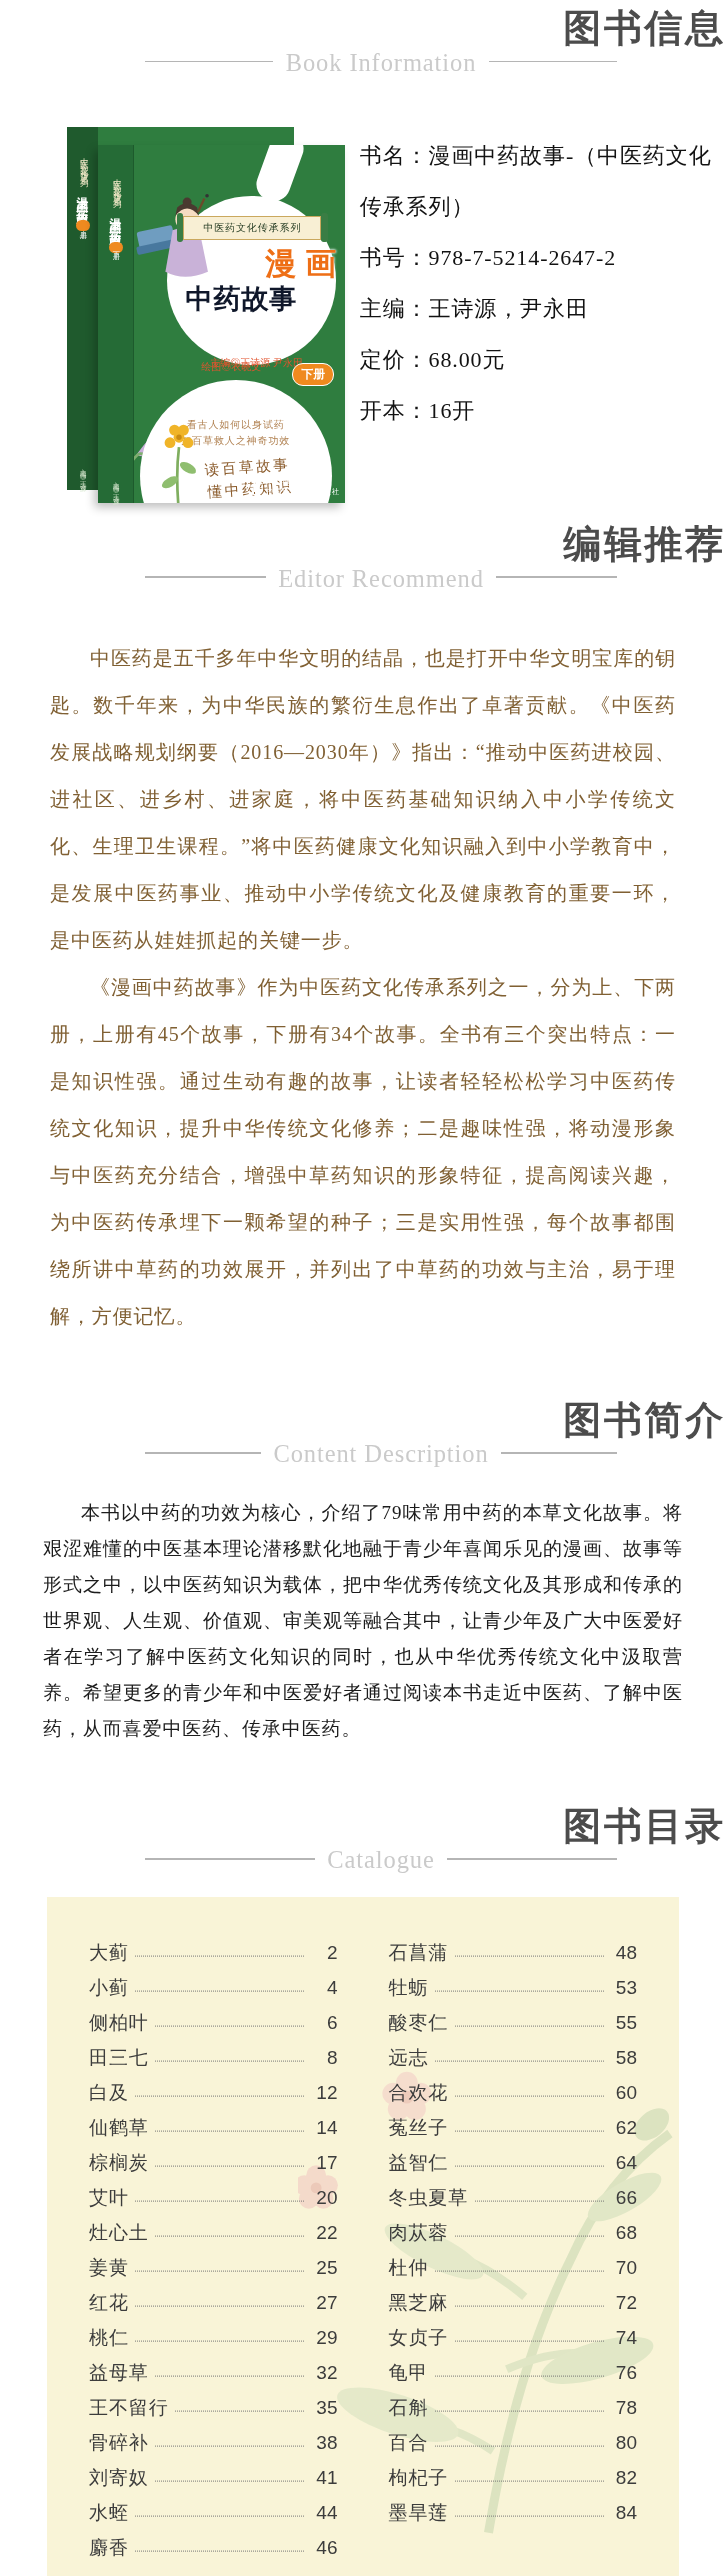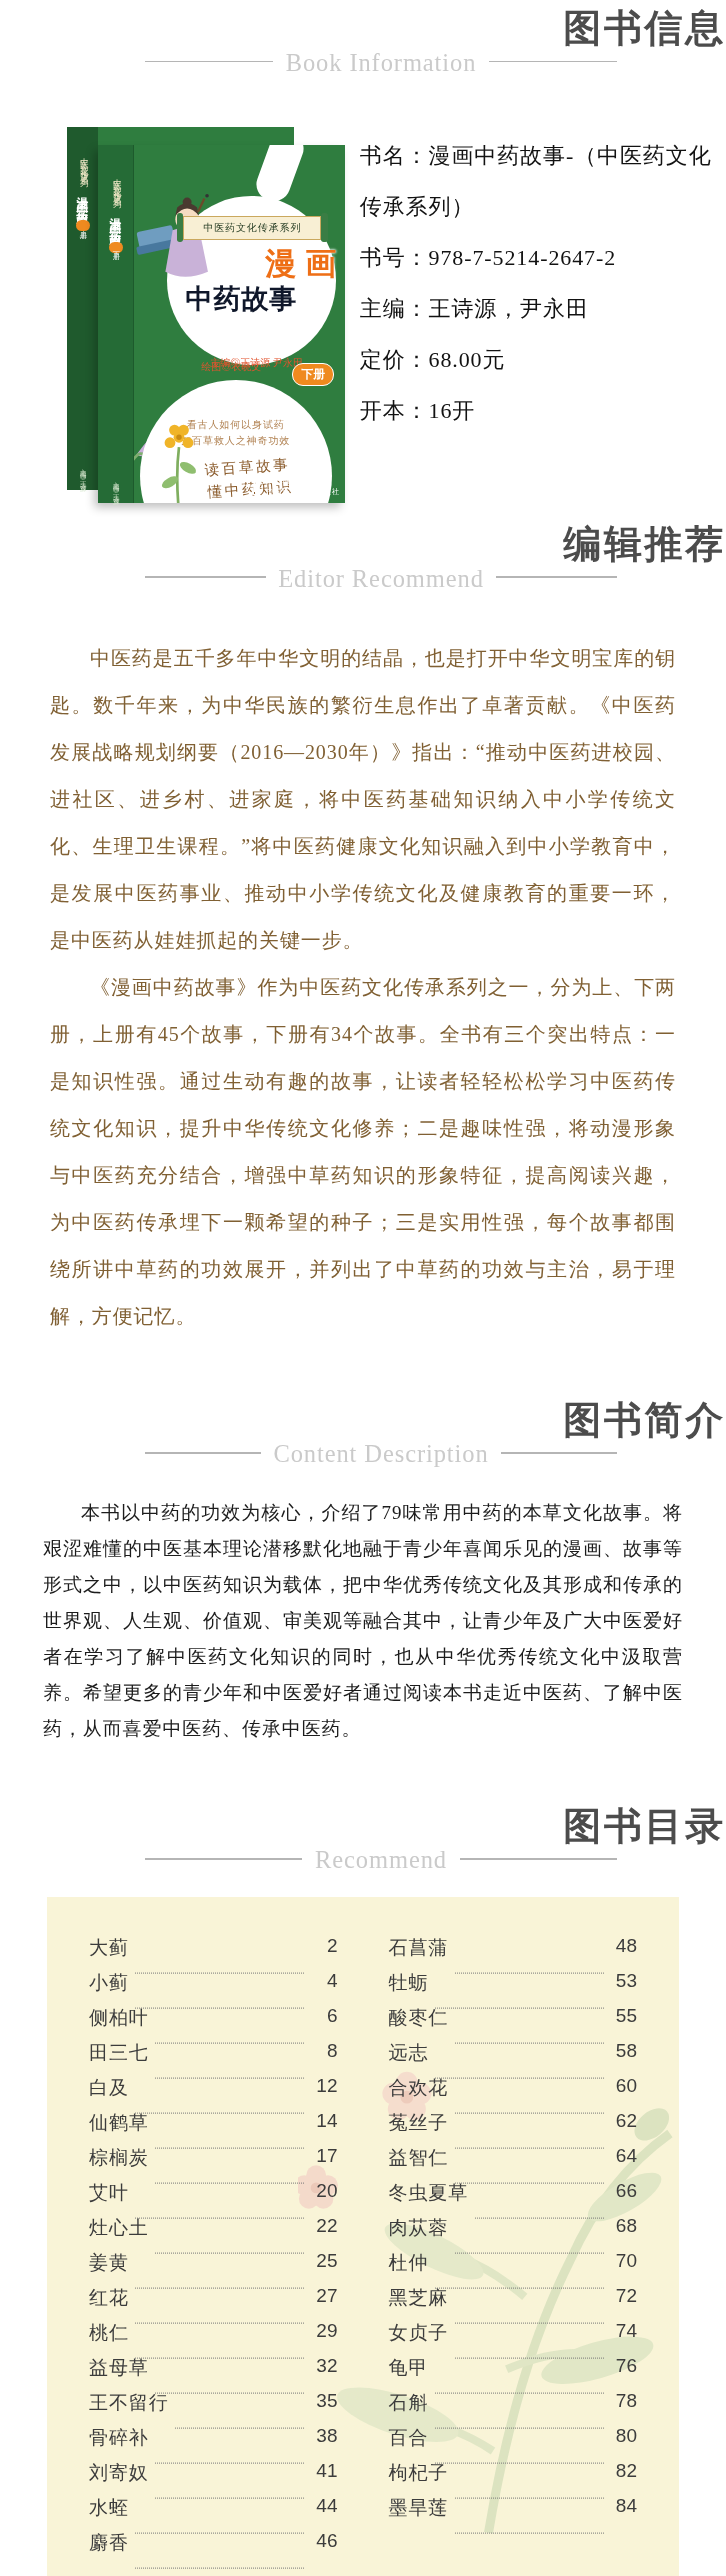--- a/index.html
+++ b/index.html
@@ -60,21 +60,21 @@
 
   
   .desc-body{margin-top:20px;padding:0 43px;}
   .desc-body p{margin:0;text-indent:2em;font-family:"Liberation Serif",serif;font-size:19px;line-height:36px;color:#1c1c1c;letter-spacing:0.9px;text-align:justify;}
 
   
   .panel{position:relative;margin:16.3px 47px 0 47px;background:#f9f4d7;padding:38px 42px;box-sizing:border-box;overflow:hidden;}
   .panel-plant{position:absolute;right:0;top:82px;opacity:.45;pointer-events:none;}
   .toc-grid{position:relative;display:flex;gap:51px;}
   .toc-col{flex:1;min-width:0;}
-  .toc-row{display:flex;height:35px;font-size:19px;color:#3c3c3c;}
+  .toc-row{display:flex;align-items:center;height:35px;font-size:19px;color:#3c3c3c;}
   .toc-name{white-space:nowrap;letter-spacing:0.9px;}
   .toc-leader{flex:1;border-bottom:1.8px dotted #787878;margin:0 6.4px;transform:translateY(3.6px);}
   .toc-page{min-width:27px;text-align:right;}
 
   
   .mt-hdr2{margin-top:12.7px;} .mt-hdr3{margin-top:51px;} .mt-hdr4{margin-top:51px;}
 </style>
 </head>
 <body>
 
@@ -205,21 +205,21 @@
     </div>
   </div>
   <div class="desc-body">
     <p>本书以中药的功效为核心，介绍了79味常用中药的本草文化故事。将艰涩难懂的中医基本理论潜移默化地融于青少年喜闻乐见的漫画、故事等形式之中，以中医药知识为载体，把中华优秀传统文化及其形成和传承的世界观、人生观、价值观、审美观等融合其中，让青少年及广大中医爱好者在学习了解中医药文化知识的同时，也从中华优秀传统文化中汲取营养。希望更多的青少年和中医爱好者通过阅读本书走近中医药、了解中医药，从而喜爱中医药、传承中医药。</p>
   </div>
 
   <div class="sec-head mt-hdr4">
     <h2 class="sec-title">图书目录</h2>
     <div class="sec-sub">
       <span class="rule"></span>
-      <span class="sec-en">Recommend</span>
+      <span class="sec-en">Catalogue</span>
       <span class="rule"></span>
     </div>
   </div>
 
   <div class="panel">
     <svg class="panel-plant" width="381" height="563" viewBox="0 0 420 620">
       <path d="M210 610 q30 -180 90 -300 q40 -90 110 -140" stroke="#b9cfa6" stroke-width="10" fill="none"></path>
       <path d="M215 520 q-60 -40 -120 -30 M230 430 q70 -30 120 -10 M250 350 q-60 -50 -110 -50" stroke="#c3d6b0" stroke-width="9" fill="none"></path>
       <ellipse cx="110" cy="480" rx="70" ry="22" fill="#cdddba" transform="rotate(18 110 480)"></ellipse>
       <ellipse cx="330" cy="420" rx="64" ry="20" fill="#c5d8b2" transform="rotate(-16 330 420)"></ellipse>

